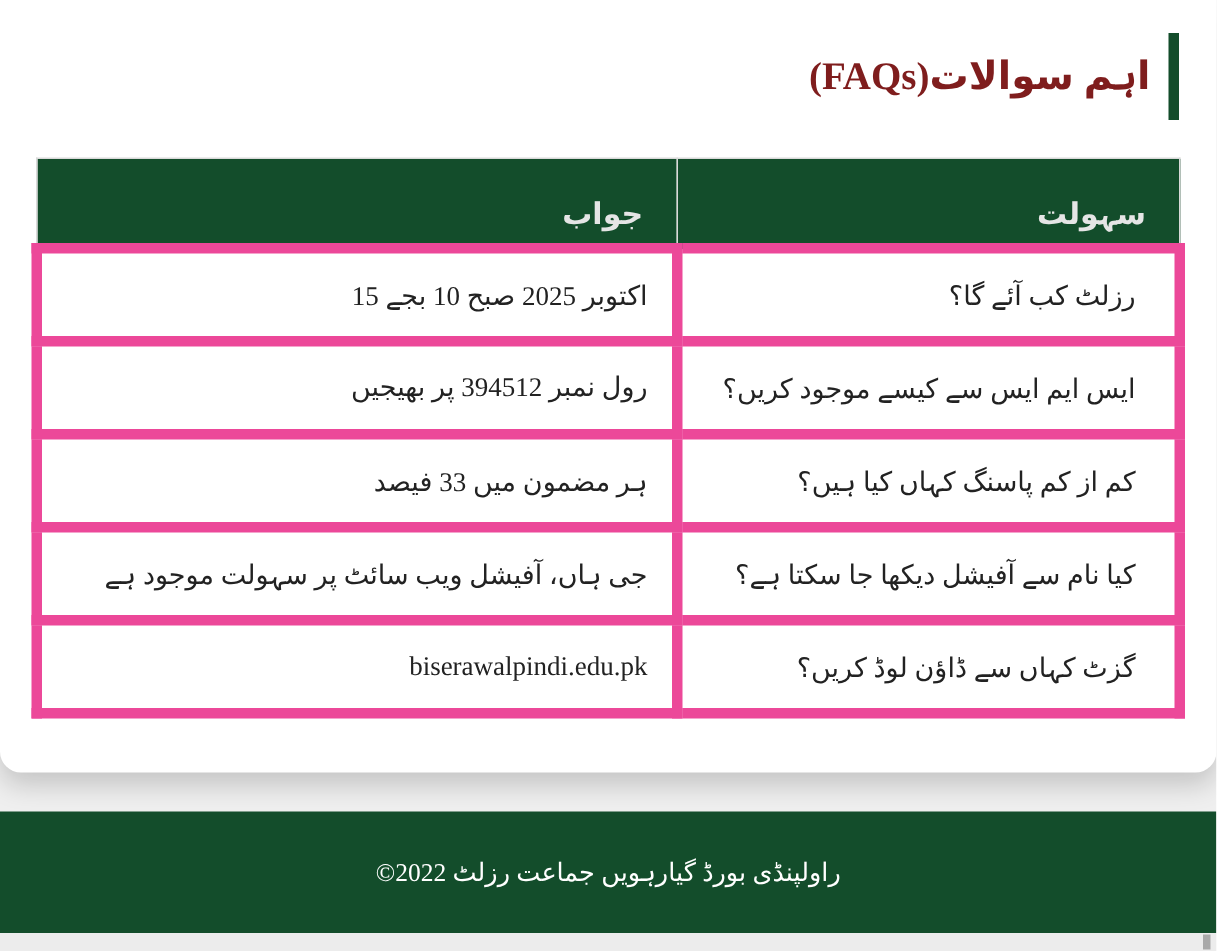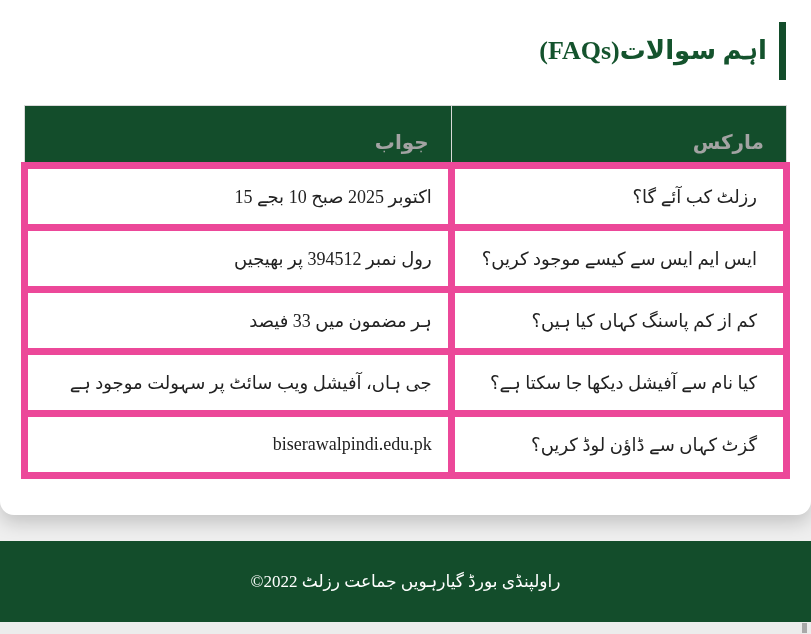--- a/index.html
+++ b/index.html
@@ -26,21 +26,21 @@
   .title-row {
     display: flex;
     flex-direction: row;
     justify-content: flex-end;
     align-items: stretch;
     margin: 22px 25px 0 25px;
     height: 58px;
   }
   .page-title {
     direction: rtl;
-    color: #14532d;
+    color: #7f1d1d;
     font-size: 26px;
     font-weight: bold;
     line-height: 58px;
     white-space: nowrap;
     padding-left: 8px;
   }
   .title-accent-bar {
     width: 7px;
     background: #134d2b;
     margin-left: 12px;
@@ -49,21 +49,21 @@
   .faq-table {
     width: 769px;
     margin: 25px 21px 0 21px;
     border-collapse: collapse;
     table-layout: fixed;
   }
   .faq-table col.answer-col  { width: 56%; }
   .faq-table col.question-col{ width: 44%; }
   .faq-table th {
     background: #134d2b;
-    color: #a3a3a3;
+    color: #e5e5e5;
     height: 60px;
     font-size: 20px;
     font-weight: bold;
     text-align: right;
     padding: 16px 22px 0 8px;
     border: 1px solid #d9d9d9;
   }
   .faq-table td {
     height: 62px;
     background: #ffffff;
@@ -112,21 +112,21 @@
     </div>
 
     <table class="faq-table">
       <colgroup>
         <col class="answer-col">
         <col class="question-col">
       </colgroup>
       <thead>
         <tr>
           <th>جواب</th>
-          <th>مارکس</th>
+          <th>سہولت</th>
         </tr>
       </thead>
       <tbody>
         <tr>
           <td class="answer-cell">15 اکتوبر 2025 صبح 10 بجے</td>
           <td class="question-cell">رزلٹ کب آئے گا؟</td>
         </tr>
         <tr>
           <td class="answer-cell">رول نمبر 394512 پر بھیجیں</td>
           <td class="question-cell">ایس ایم ایس سے کیسے موجود کریں؟</td>

